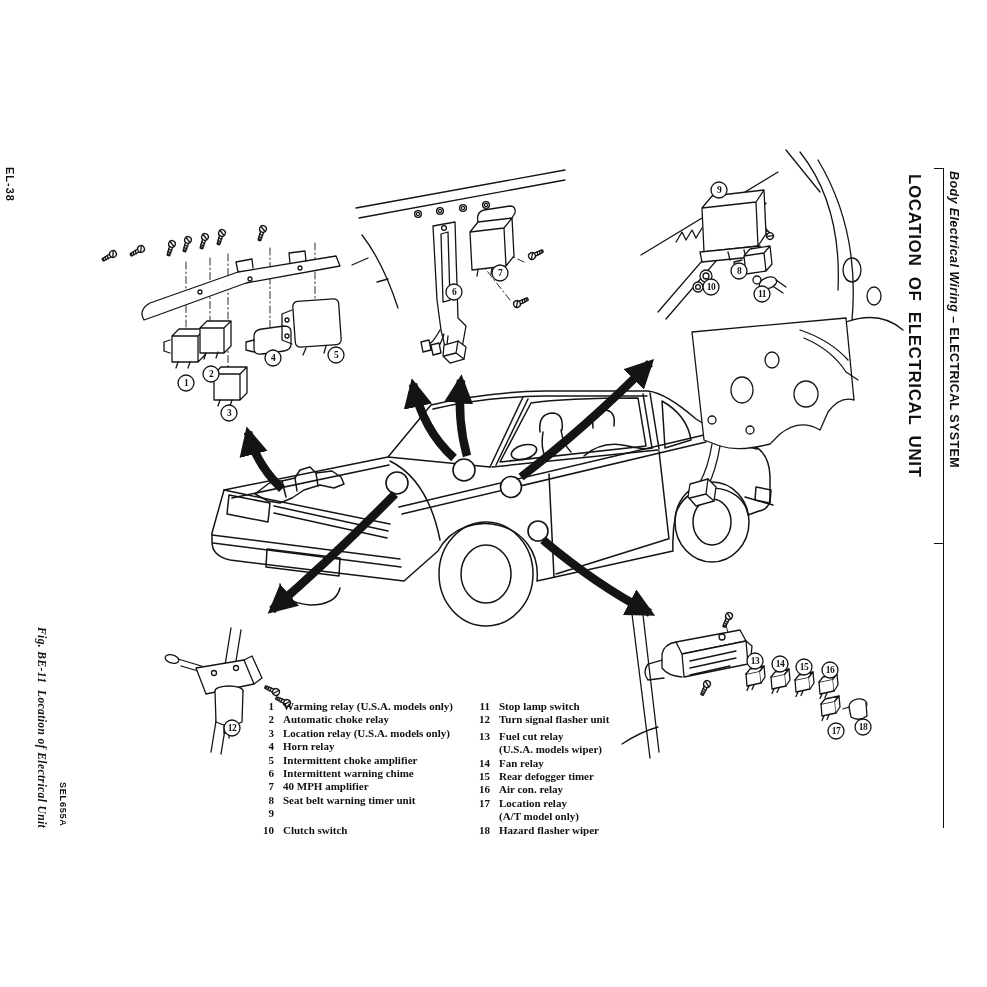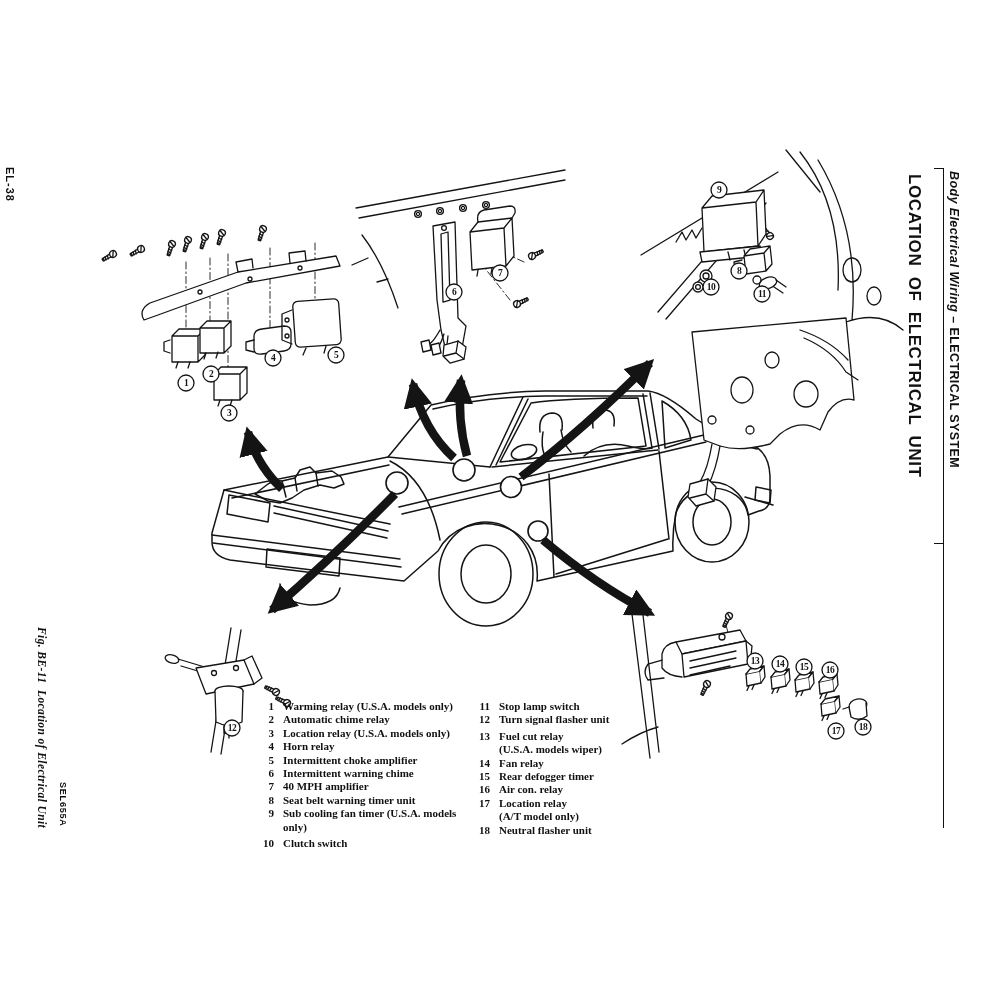--- a/index.html
+++ b/index.html
@@ -366,21 +366,21 @@
   </svg>
 
   <div class="legend">
     <div class="col" id="legend-left">
         <div class="row">
           <span class="num">1</span>
           <span class="lbl">Warming relay (U.S.A. models only)</span>
         </div>
         <div class="row">
           <span class="num">2</span>
-          <span class="lbl">Automatic chime relay</span>
+          <span class="lbl">Automatic choke relay</span>
         </div>
         <div class="row">
           <span class="num">3</span>
           <span class="lbl">Location relay (U.S.A. models only)</span>
         </div>
         <div class="row">
           <span class="num">4</span>
           <span class="lbl">Horn relay</span>
         </div>
         <div class="row">
@@ -394,21 +394,20 @@
         <div class="row">
           <span class="num">7</span>
           <span class="lbl">40 MPH amplifier</span>
         </div>
         <div class="row">
           <span class="num">8</span>
           <span class="lbl">Seat belt warning timer unit</span>
         </div>
         <div class="row">
           <span class="num">9</span>
-          <span class="lbl">Sub cooling fan timer (U.S.A. models only)</span>
         </div>
         <div class="row gap">
           <span class="num">10</span>
           <span class="lbl">Clutch switch</span>
         </div>
       </div>
     <div class="col" id="legend-right">
         <div class="row">
           <span class="num">11</span>
           <span class="lbl">Stop lamp switch</span>
@@ -440,18 +439,18 @@
         <div class="row">
           <span class="num">17</span>
           <span class="lbl">Location relay</span>
         </div>
         <div class="row">
           <span class="num"></span>
           <span class="lbl">(A/T model only)</span>
         </div>
         <div class="row">
           <span class="num">18</span>
-          <span class="lbl">Neutral flasher unit</span>
+          <span class="lbl">Hazard flasher wiper</span>
         </div>
       </div>
   </div>
 
 </div>
 
 </body></html>

